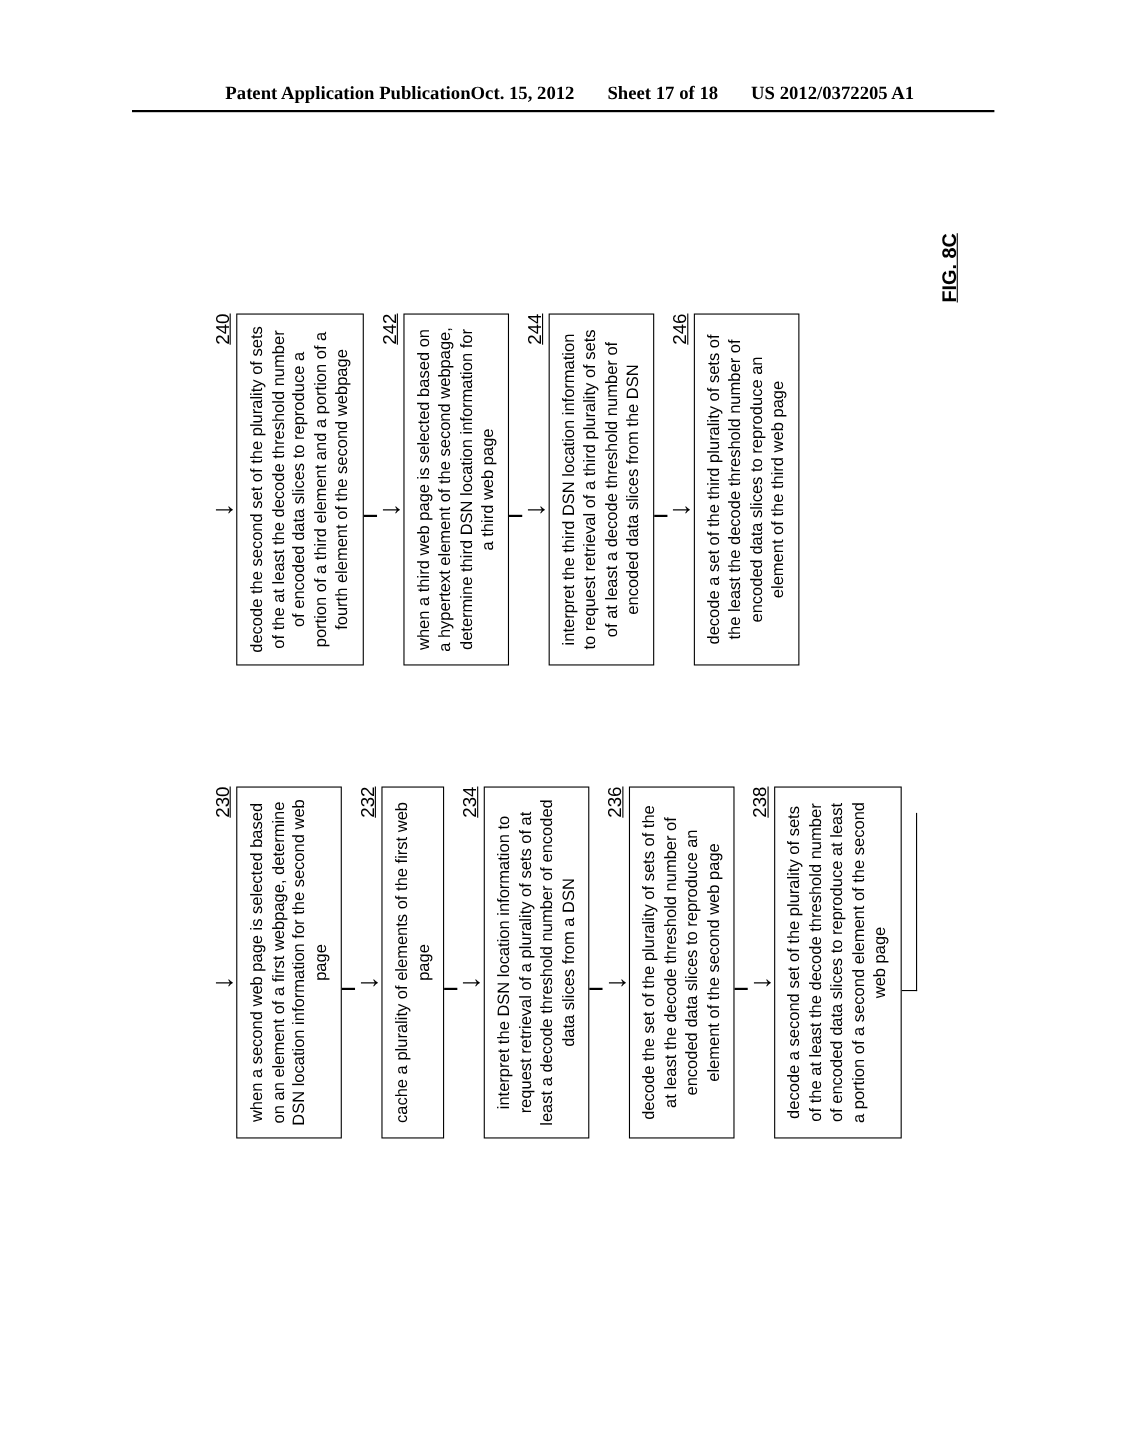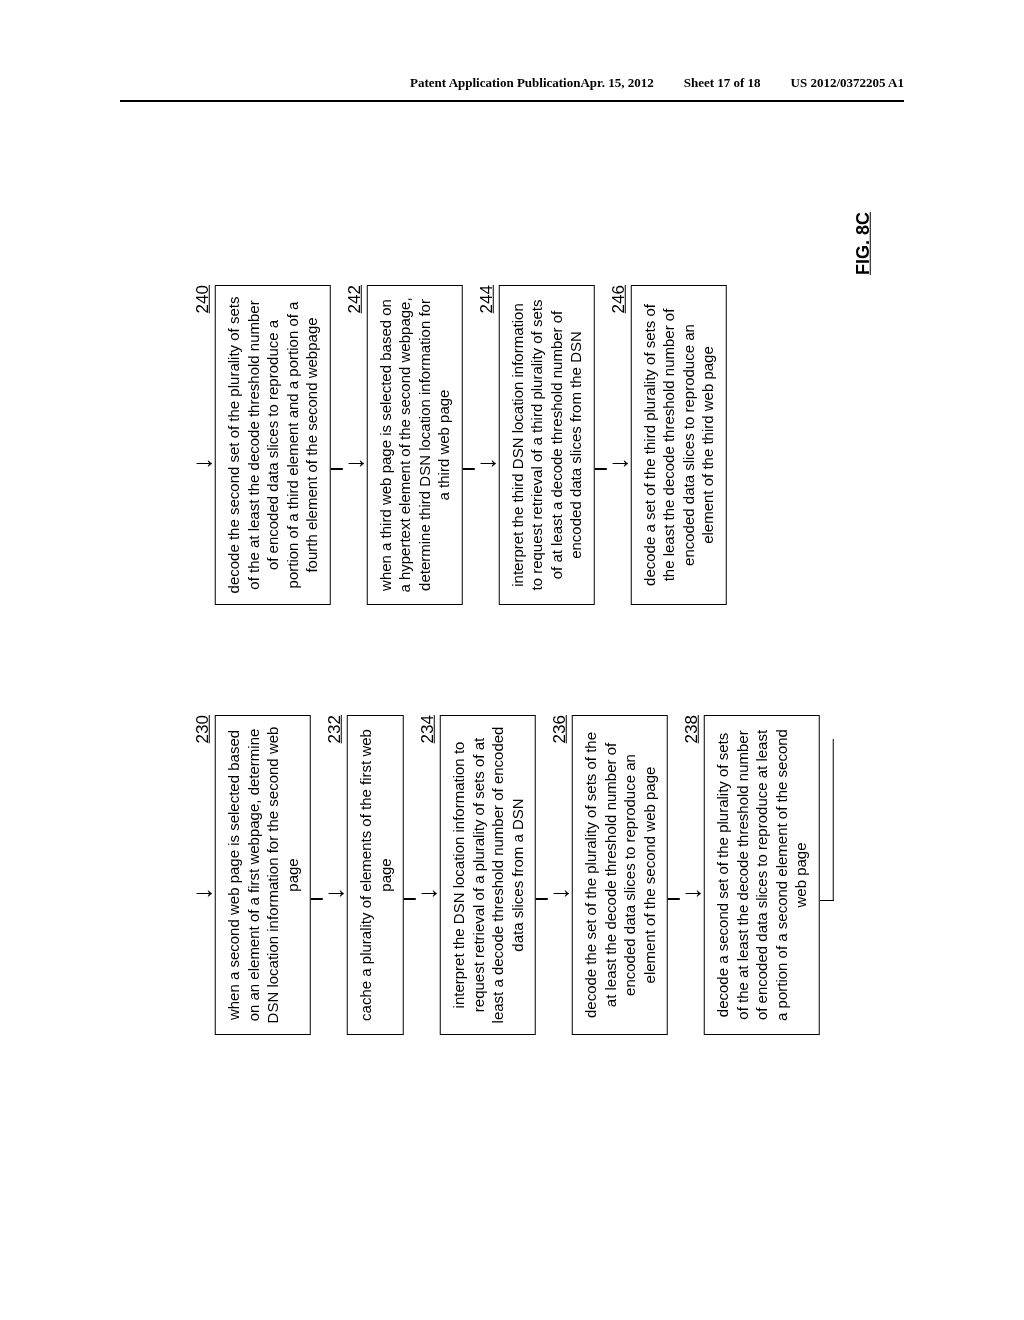--- a/index.html
+++ b/index.html
@@ -14,22 +14,22 @@
       font-family: "Times New Roman", Times, serif;
       position: relative;
     }
     .header {
       position: absolute;
       top: 75px;
       left: 0;
       right: 0;
       padding: 0 120px;
       display: flex;
-      justify-content: flex-end;
-      font-size: 13px;
+      justify-content: center;
+      font-size: 17px;
       font-weight: bold;
       margin-left: 12px;
     }
     .header-right {
       display: flex;
       gap: 30px;
     }
     .header-underline {
       position: absolute;
       top: 100px;
@@ -103,21 +103,21 @@
       text-decoration: underline;
       font-family: Arial, sans-serif;
     }
   </style>
 </head>
 <body>
 
 <div class="header">
   <span>Patent Application Publication</span>
   <div class="header-right">
-    <span>Apr. 15, 2012</span>
+    <span>Oct. 15, 2012</span>
     <span>Sheet 17 of 18</span>
     <span>US 2012/0372205 A1</span>
   </div>
 </div>
 <div class="header-underline"></div>
 
 <div class="diagram-outer">
   <div class="columns">
 
     <div class="column">

